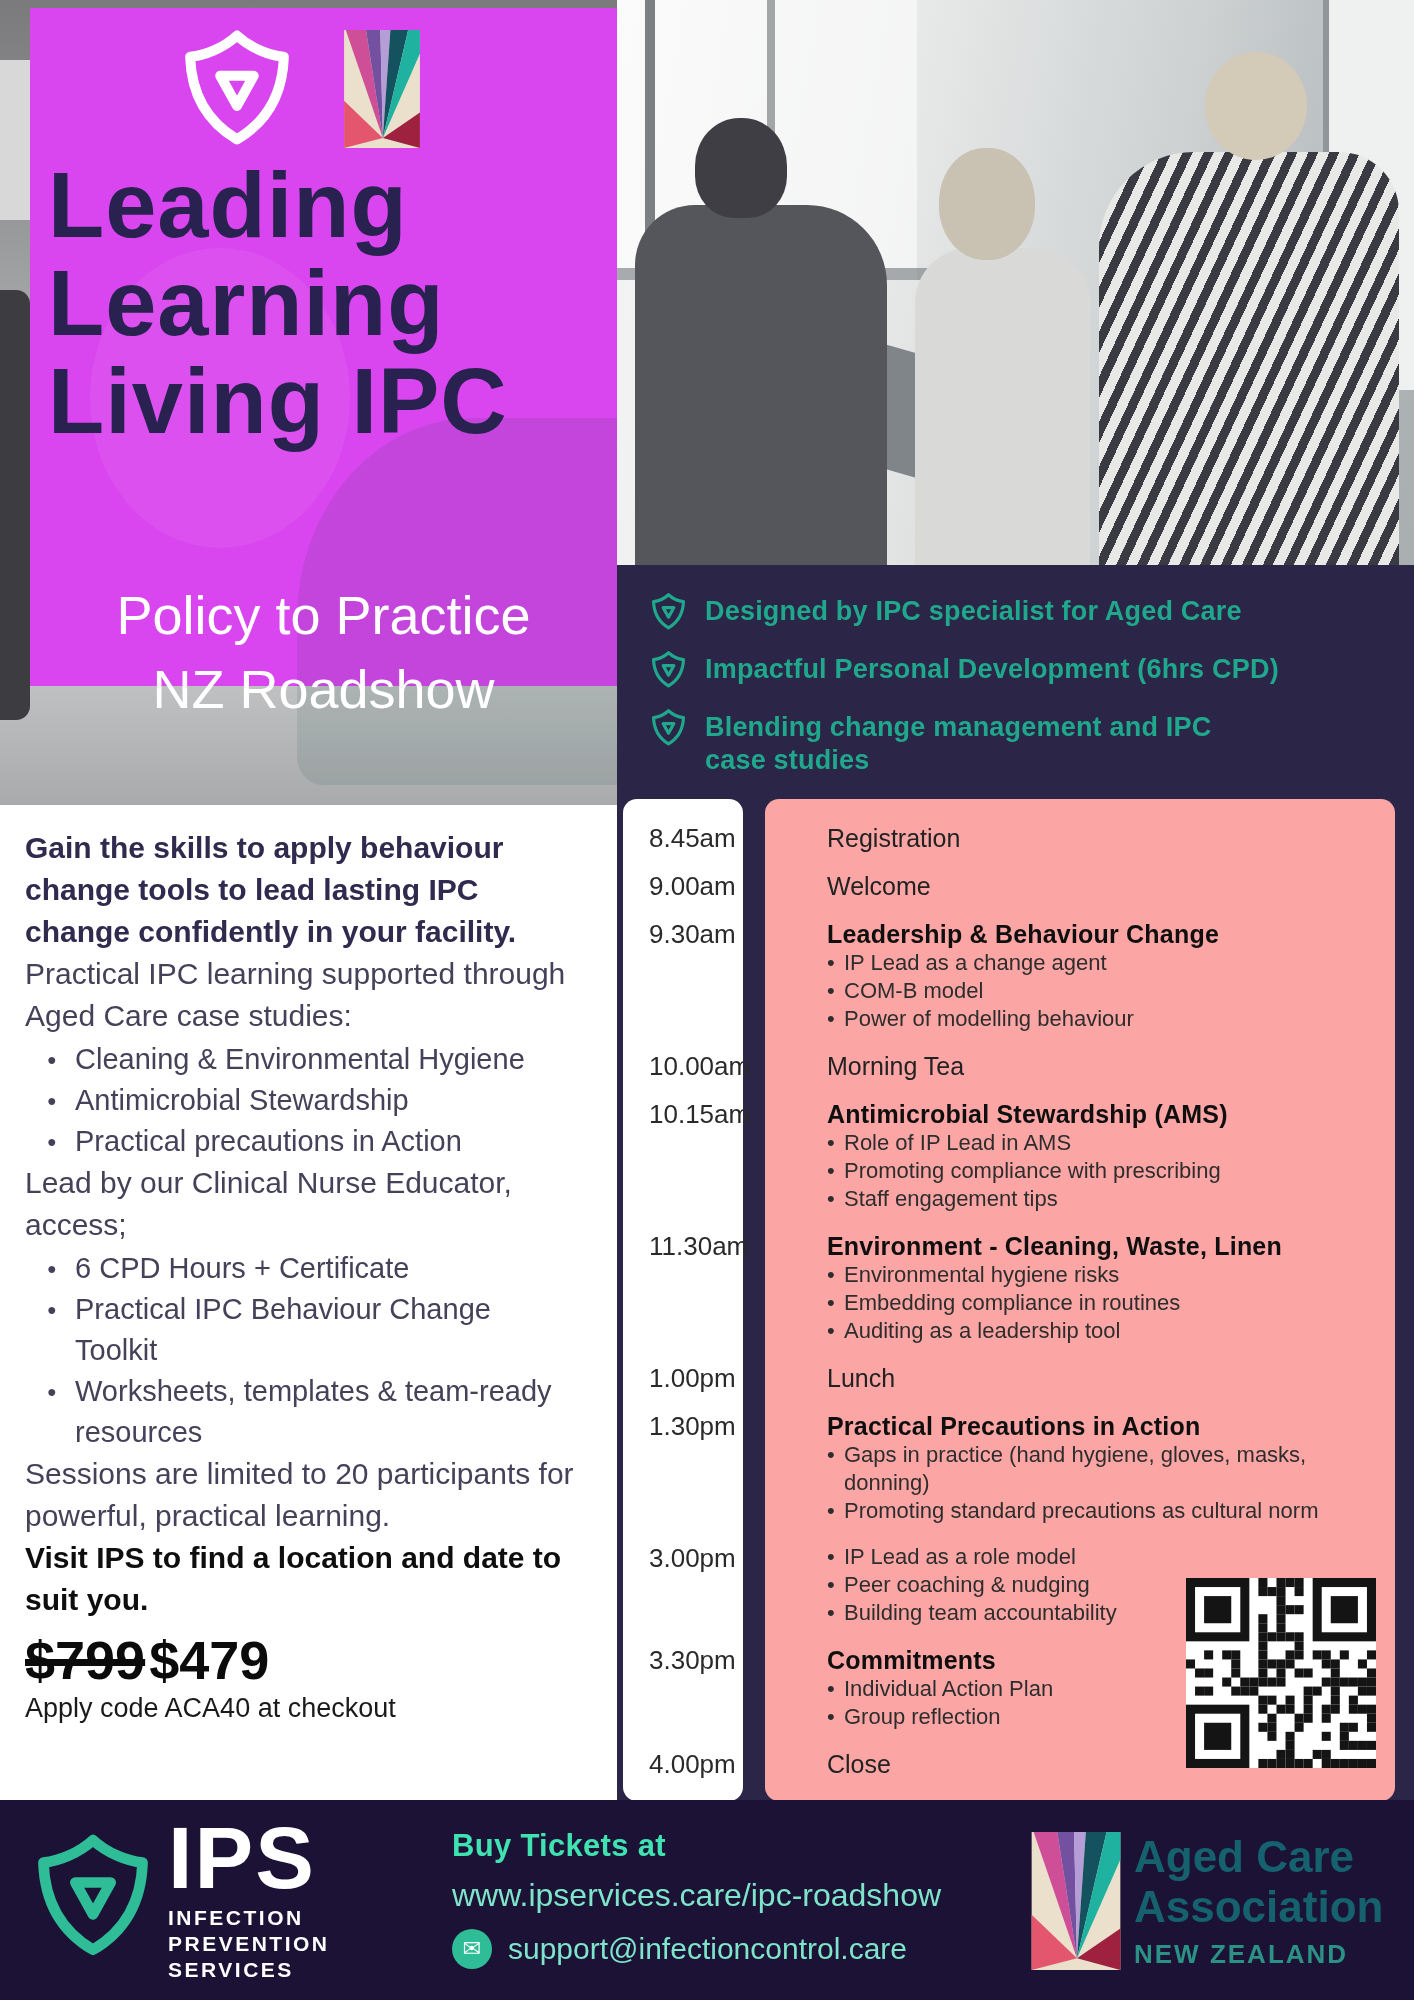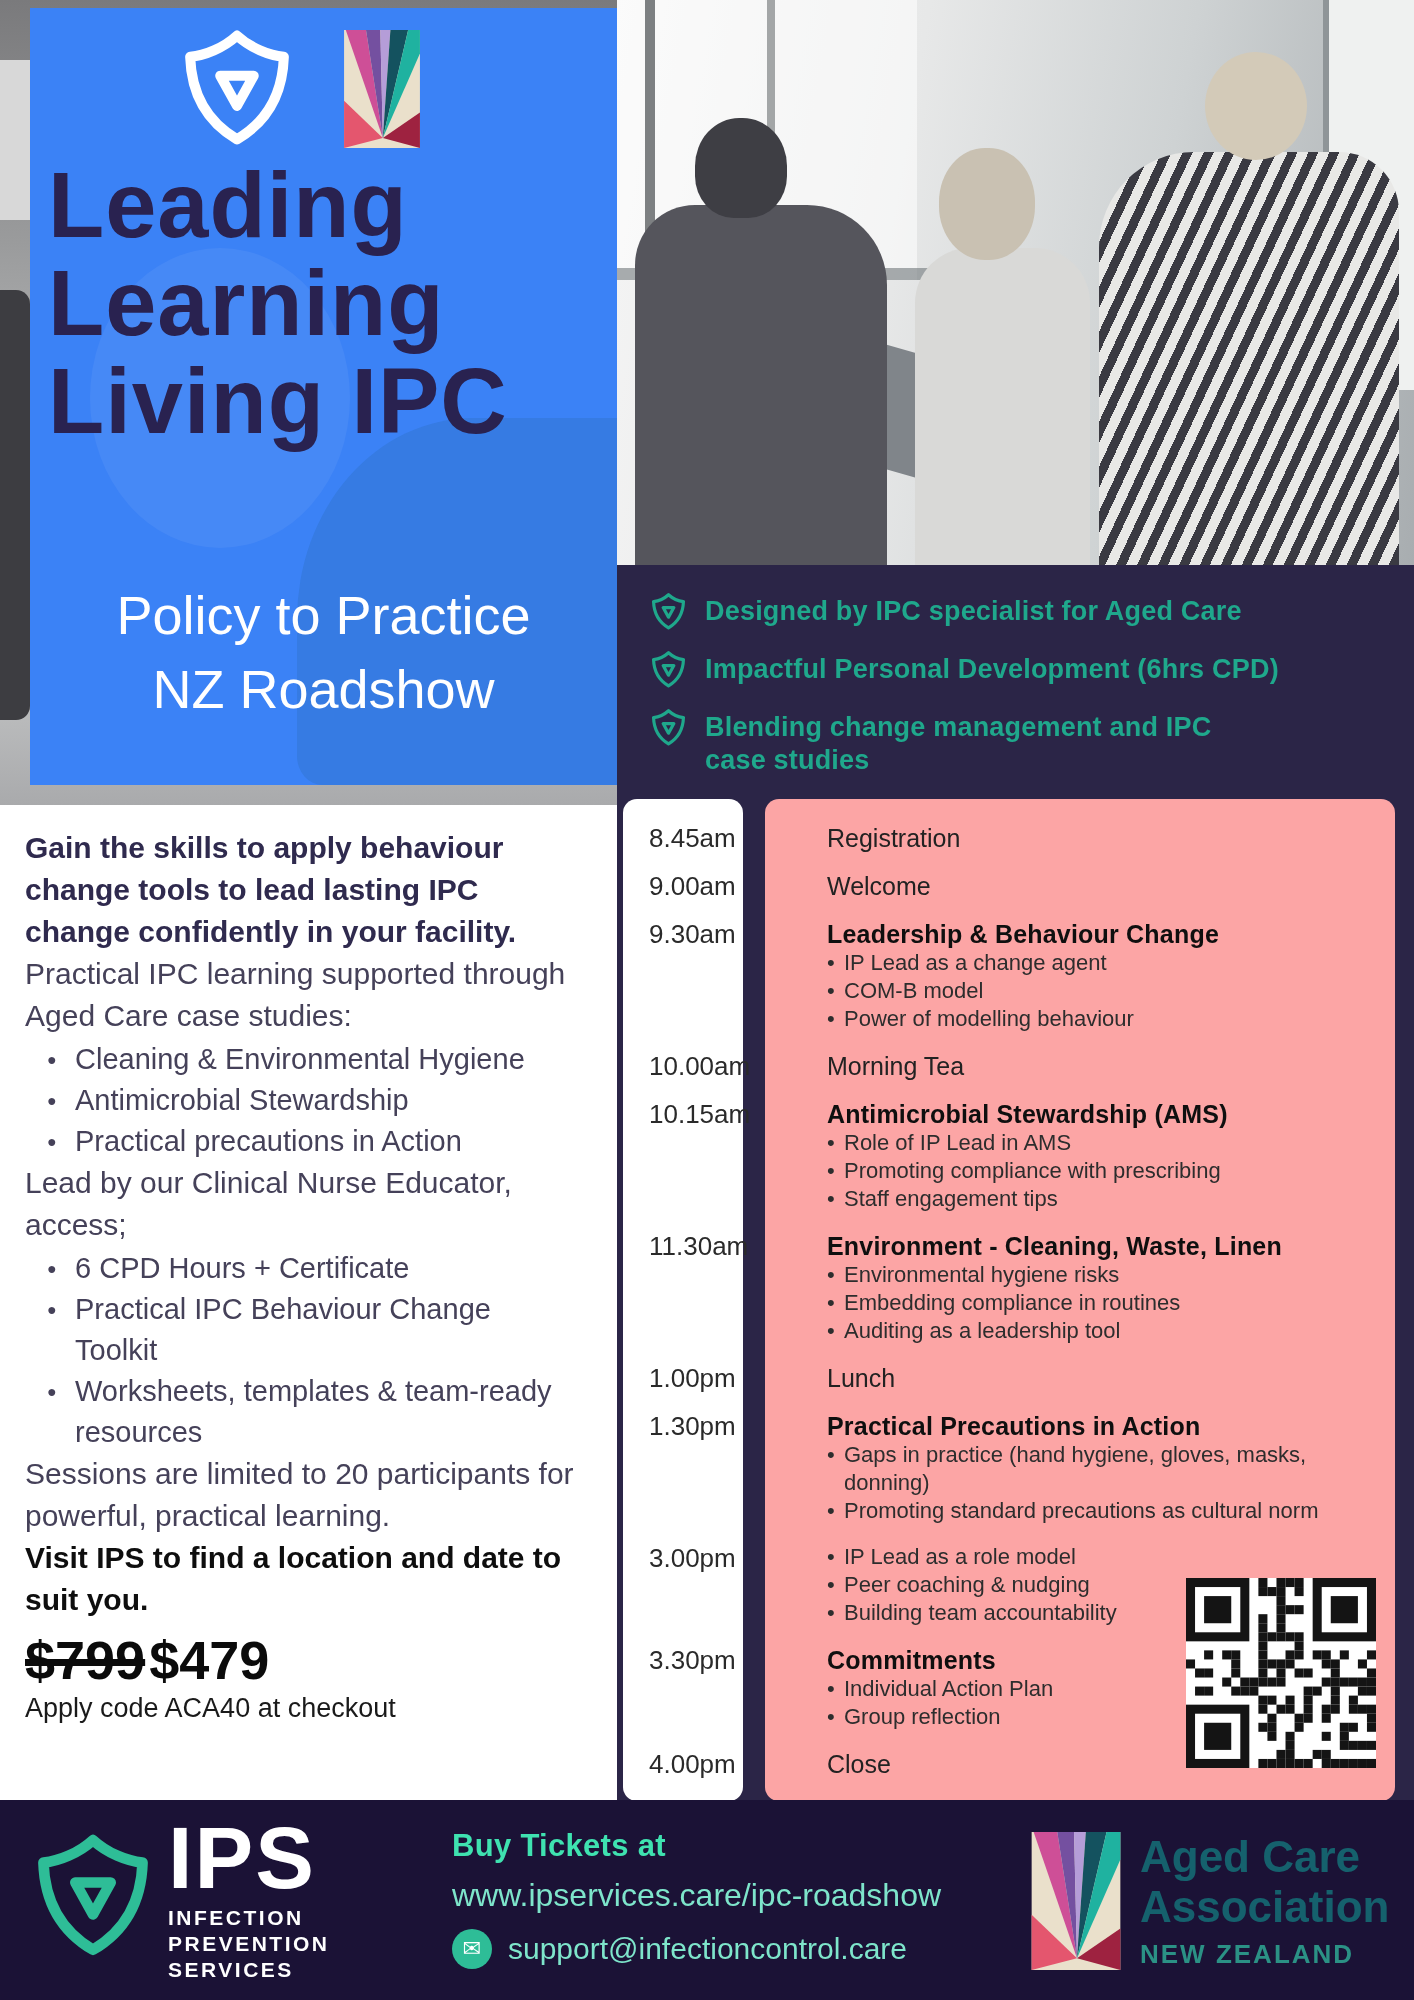--- a/index.html
+++ b/index.html
@@ -10,21 +10,21 @@
   }
   .abs{position:absolute;}
 
   
   .photo-left{left:0;top:0;width:617px;height:805px;
     background:linear-gradient(180deg,#7a7a7c 0%,#9a9b9c 30%,#b9babb 55%,#cfd0d0 75%,#a9aaac 100%);}
   .pl-dark{position:absolute;left:0;top:290px;width:30px;height:430px;background:#3d3d41;border-radius:0 14px 14px 0;}
   .pl-lite{position:absolute;left:0;top:60px;width:30px;height:160px;background:#d8d8d8;}
 
   
-  .hero{left:30px;top:8px;width:587px;height:777px;background:#3b82f6;}
+  .hero{left:30px;top:8px;width:587px;height:678px;background:#d946ef;}
   .hero-blob1{position:absolute;right:0;top:410px;width:320px;height:367px;background:rgba(10,72,56,.10);border-radius:55% 0 0 8%;}
   .hero-blob2{position:absolute;left:60px;top:240px;width:260px;height:300px;background:rgba(255,255,255,.06);border-radius:50%;}
   .hero-shield{position:absolute;left:148px;top:22px;width:118px;height:116px;color:#ffffff;}
   .hero-fan{position:absolute;left:312px;top:22px;width:80px;height:118px;}
   .hero-title{
     position:absolute;left:18px;top:148px;margin:0;width:560px;
     font-size:92px;line-height:98px;font-weight:800;letter-spacing:1px;
     color:#292250;white-space:pre-line;
   }
   .hero-sub{position:absolute;left:0;width:100%;text-align:center;color:#fff;font-size:54px;font-weight:400;}
@@ -96,21 +96,21 @@
   .ips-shield{width:118px;height:155px;color:#2ebd97;}
   .ips-name{font-size:88px;line-height:80px;font-weight:700;color:#fff;letter-spacing:2px;}
   .ips-sub{margin-top:7px;font-size:21px;line-height:26px;font-weight:700;color:#fff;letter-spacing:2.5px;white-space:pre-line;}
   .tickets{position:absolute;left:428px;top:28px;margin-left:24px;}
   .buy{font-size:31px;font-weight:700;color:#3fe2b0;letter-spacing:.3px;}
   .url{display:block;margin-top:13px;font-size:32px;color:#7ee5cb;text-decoration:none;}
   .email-row{margin-top:15px;display:flex;align-items:center;gap:16px;}
   .env-circle{width:40px;height:40px;border-radius:50%;background:#2ebd97;color:#fff;
     display:flex;align-items:center;justify-content:center;font-size:22px;flex:none;}
   .email{font-size:30px;color:#7ee5cb;text-decoration:none;}
-  .aca-lockup{position:absolute;left:1030px;top:32px;display:flex;gap:18px;align-items:flex-start;}
+  .aca-lockup{position:absolute;left:1030px;top:32px;display:flex;gap:12px;align-items:flex-start;}
   .fan-lg{width:92px;height:138px;flex:none;}
   .aca-l1{font-size:44px;line-height:50px;font-weight:700;color:#15616d;}
   .aca-l3{margin-top:7px;font-size:26px;font-weight:700;color:#2b9185;letter-spacing:2px;}
 </style>
 </head>
 <body>
 
 <div class="page">
 
   <svg width="0" height="0" style="position:absolute" aria-hidden="true">

